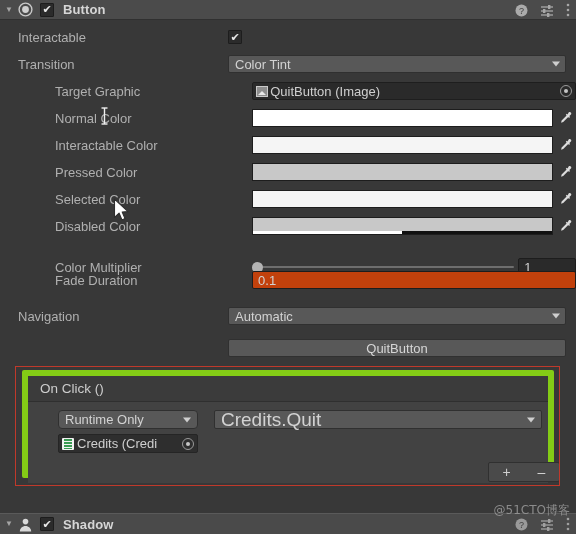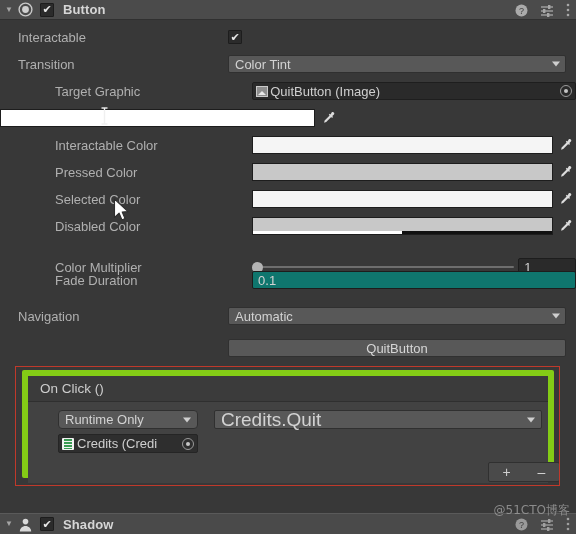--- a/index.html
+++ b/index.html
@@ -156,21 +156,21 @@
     position: absolute; left: 0; width: 11px; height: 11px;
     border-radius: 50%; background: #b4b4b4;
   }
   .numfield {
     height: 18px; background: #2a2a2a;
     border: 1px solid #1d1d1d; border-radius: 2px;
     display: flex; align-items: center; padding: 0 5px;
     color: #d2d2d2; font-size: 13px;
   }
   .textfield {
-    height: 18px; background: #0f766e;
+    height: 18px; background: #c2410c;
     border: 1px solid #1d1d1d; border-radius: 2px;
     display: flex; align-items: center; padding: 0 5px;
     color: #d2d2d2; font-size: 13px;
   }
   .btn {
     height: 18px; background: #585858;
     border: 1px solid #303030; border-radius: 2px;
     display: flex; align-items: center; justify-content: center;
     color: #d6d6d6; font-size: 13px;
   }
@@ -340,20 +340,21 @@
   <div class="row" style="top:78px">
     <span class="label lblcol indent">Target Graphic</span>
     <span class="objfield" style="width:338px">
       <span class="img-icon"></span>
       <span>QuitButton (Image)</span>
       <span class="dot"></span>
     </span>
   </div>
 
   <div class="row" style="top:105px">
+    <span class="label lblcol indent">Normal Color</span>
     <span class="colorfield" style="width:315px;background:#ffffff"></span>
     <span class="eyedrop">
       <svg width="14" height="14" viewBox="0 0 14 14">
         <path d="M10.6 1.6c.9-.9 2-.5 2.4.1.5.6.4 1.5-.3 2.1l-1.4 1.3.7.8-1 1-.8-.8-5 5-2.1.6.5-2.2 5-5-.8-.8 1-1 .8.7z" fill="#dcdcdc"></path>
       </svg>
     </span>
   </div>
 
   <div class="row" style="top:132px">
     <span class="label lblcol indent">Interactable Color</span>

